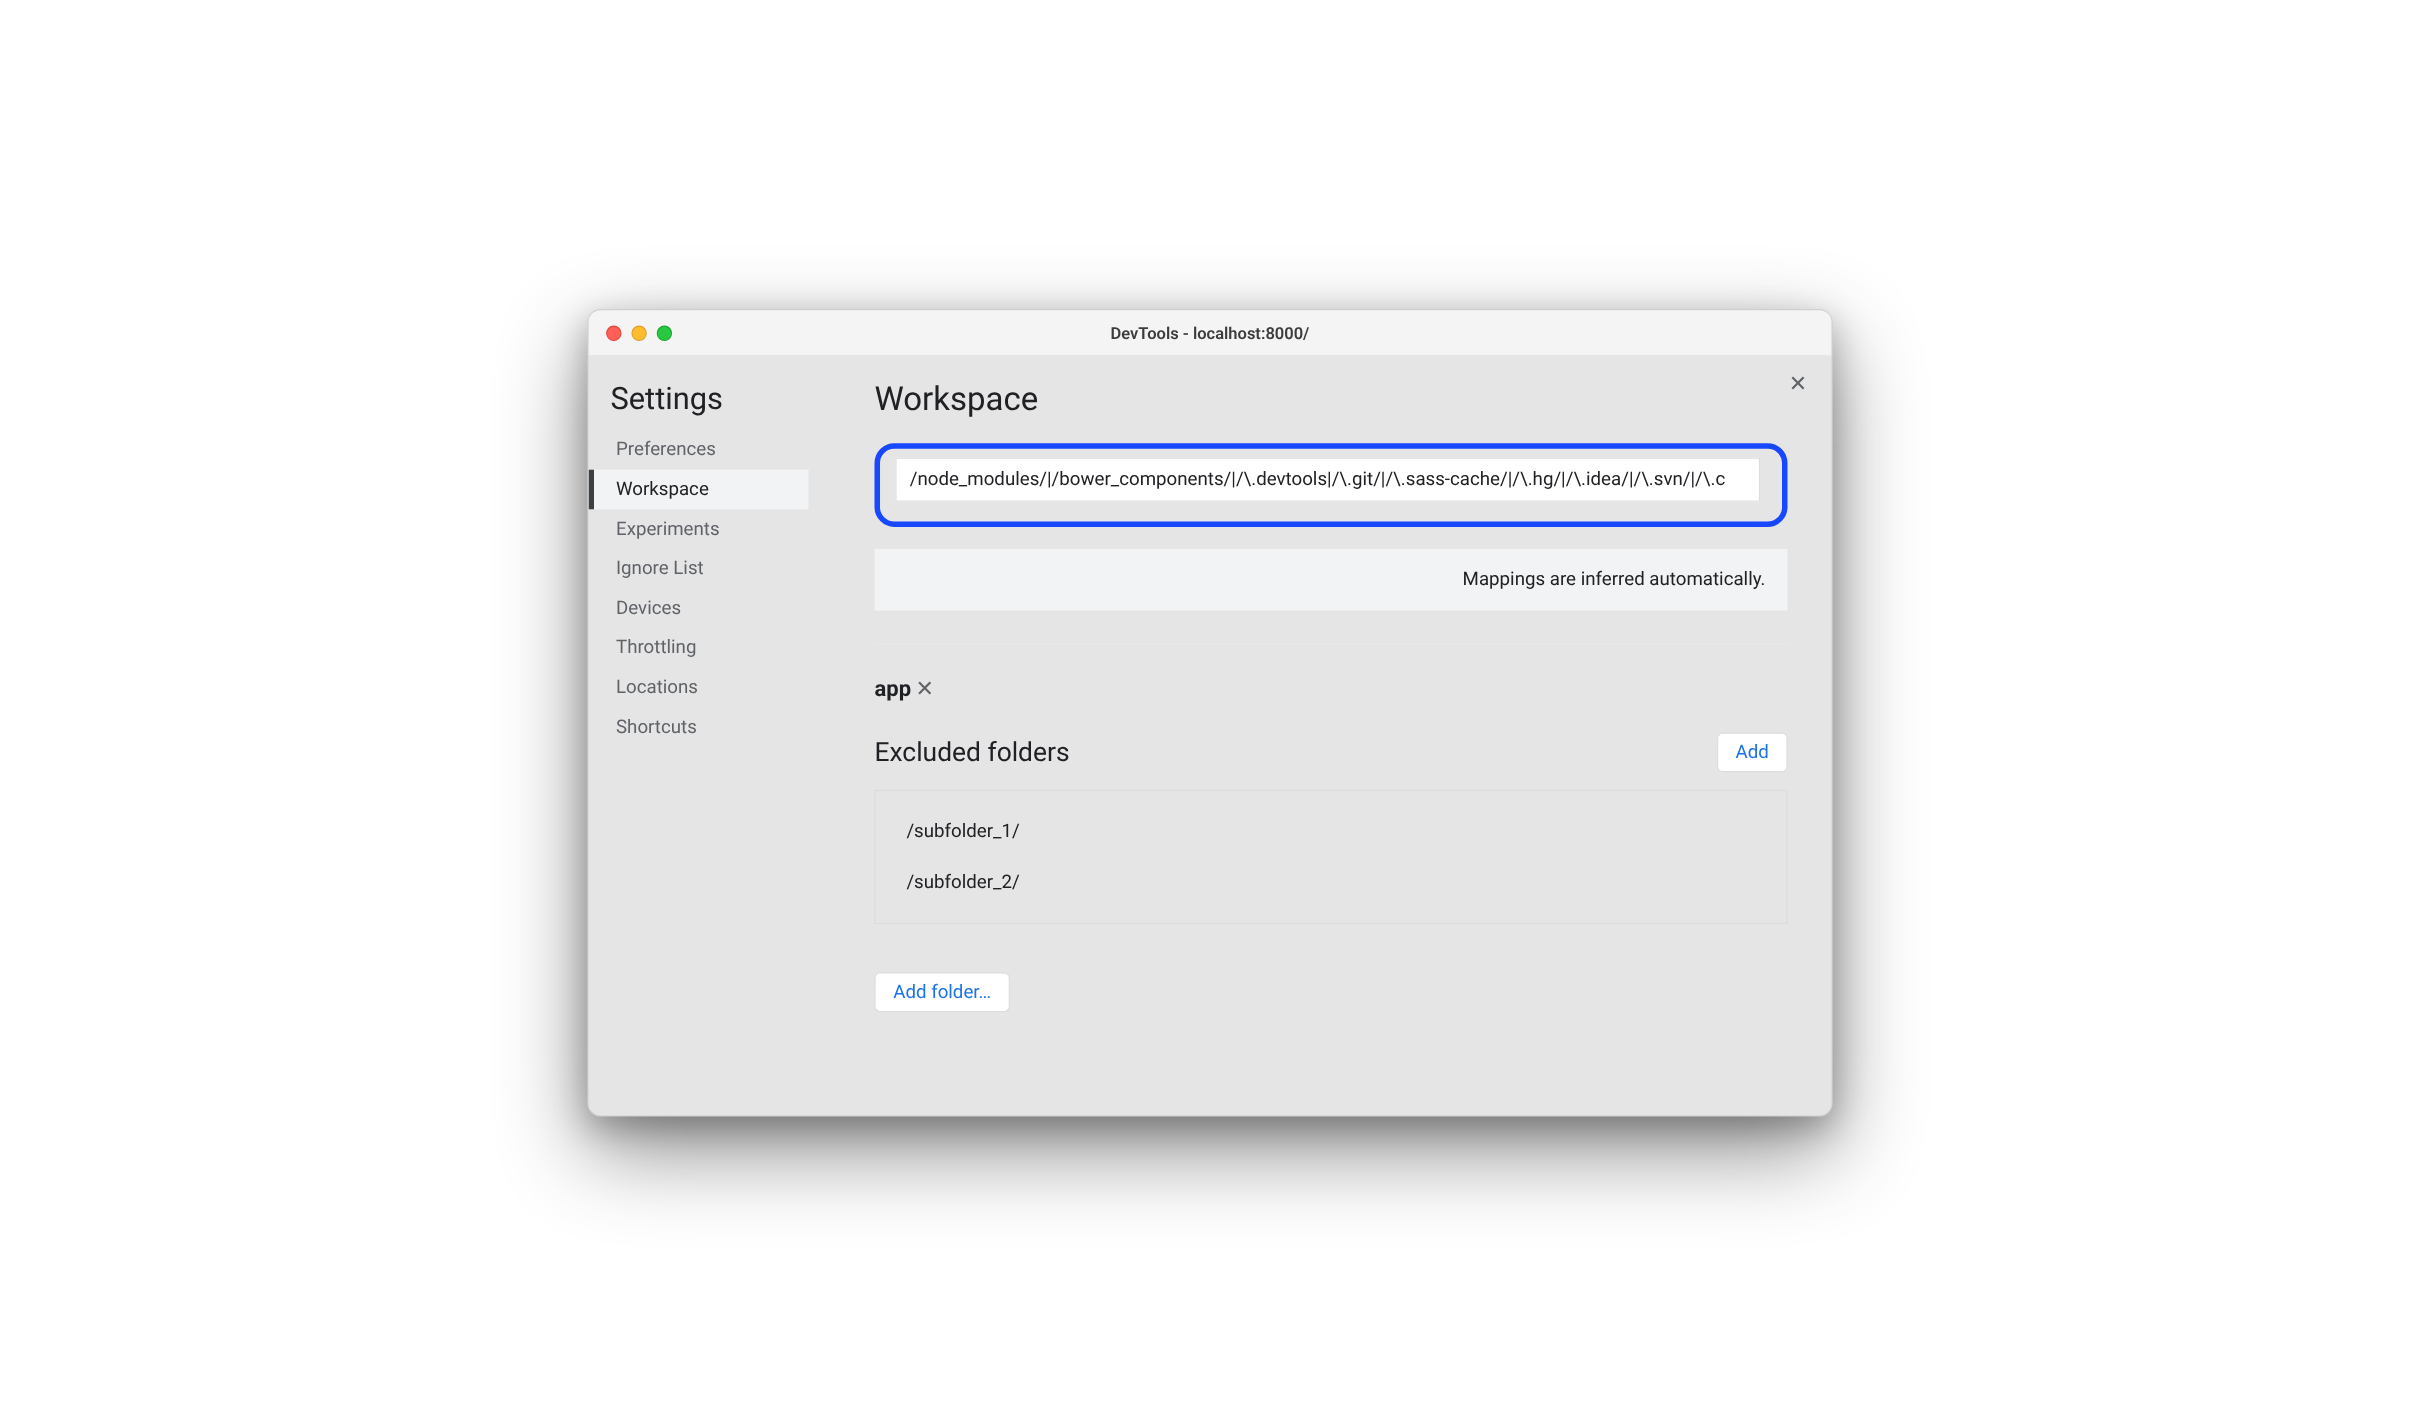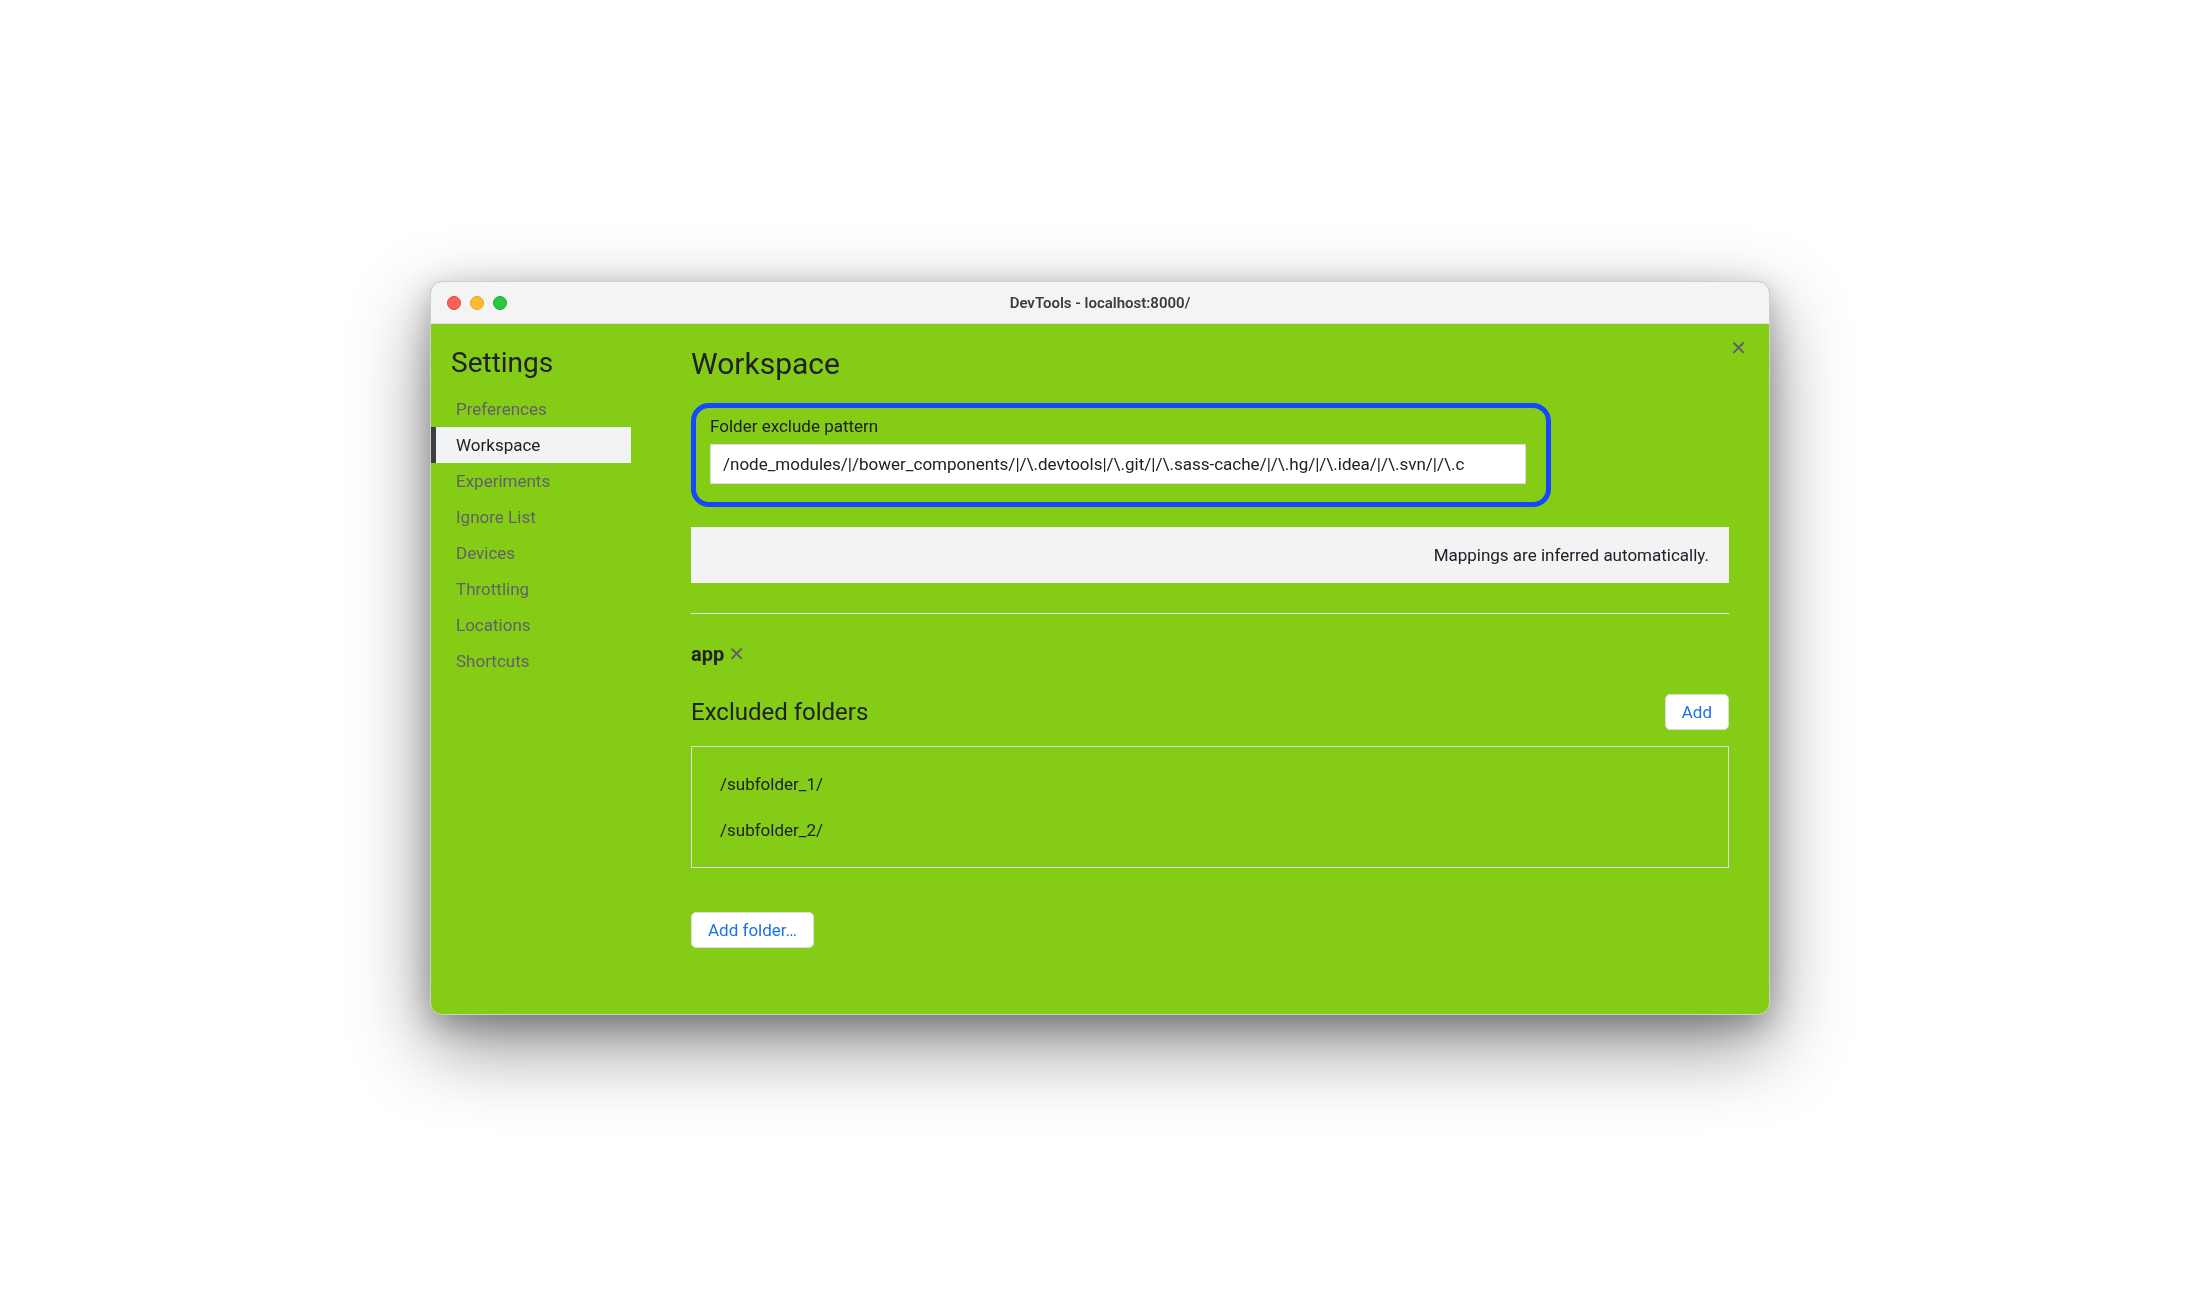--- a/index.html
+++ b/index.html
@@ -10,22 +10,22 @@
     body {
       font-family: -apple-system, BlinkMacSystemFont, "Segoe UI", Roboto, Helvetica, Arial, sans-serif;
       background: #fff;
       display: flex;
       justify-content: center;
       align-items: center;
       min-height: 100vh;
       padding: 40px;
     }
     .window {
-      width: 1340px;
-      background: #84cc16;
+      width: 1132px;
+      background: #e5e5e5;
       border-radius: 12px;
       box-shadow: 0 30px 80px rgba(0,0,0,0.45), 0 10px 30px rgba(0,0,0,0.25);
       overflow: hidden;
       border: 1px solid #d0d0d0;
     }
     .titlebar {
       height: 42px;
       background: #f4f4f4;
       border-bottom: 1px solid #e0e0e0;
       display: flex;
@@ -220,21 +220,20 @@
       <div class="sidebar-item">Devices</div>
       <div class="sidebar-item">Throttling</div>
       <div class="sidebar-item">Locations</div>
       <div class="sidebar-item">Shortcuts</div>
     </div>
 
     <div class="main">
       <div class="main-title">Workspace</div>
 
       <div class="highlight-box">
-        <div class="field-label">Folder exclude pattern</div>
         <input type="text" class="pattern-input" value="/node_modules/|/bower_components/|/\.devtools|/\.git/|/\.sass-cache/|/\.hg/|/\.idea/|/\.svn/|/\.c" style="">
       </div>
 
       <div class="info-banner">Mappings are inferred automatically.</div>
 
       <hr class="divider">
 
       <div class="folder-row">
         <span class="folder-name">app</span>
         <span class="remove-x">✕</span>

